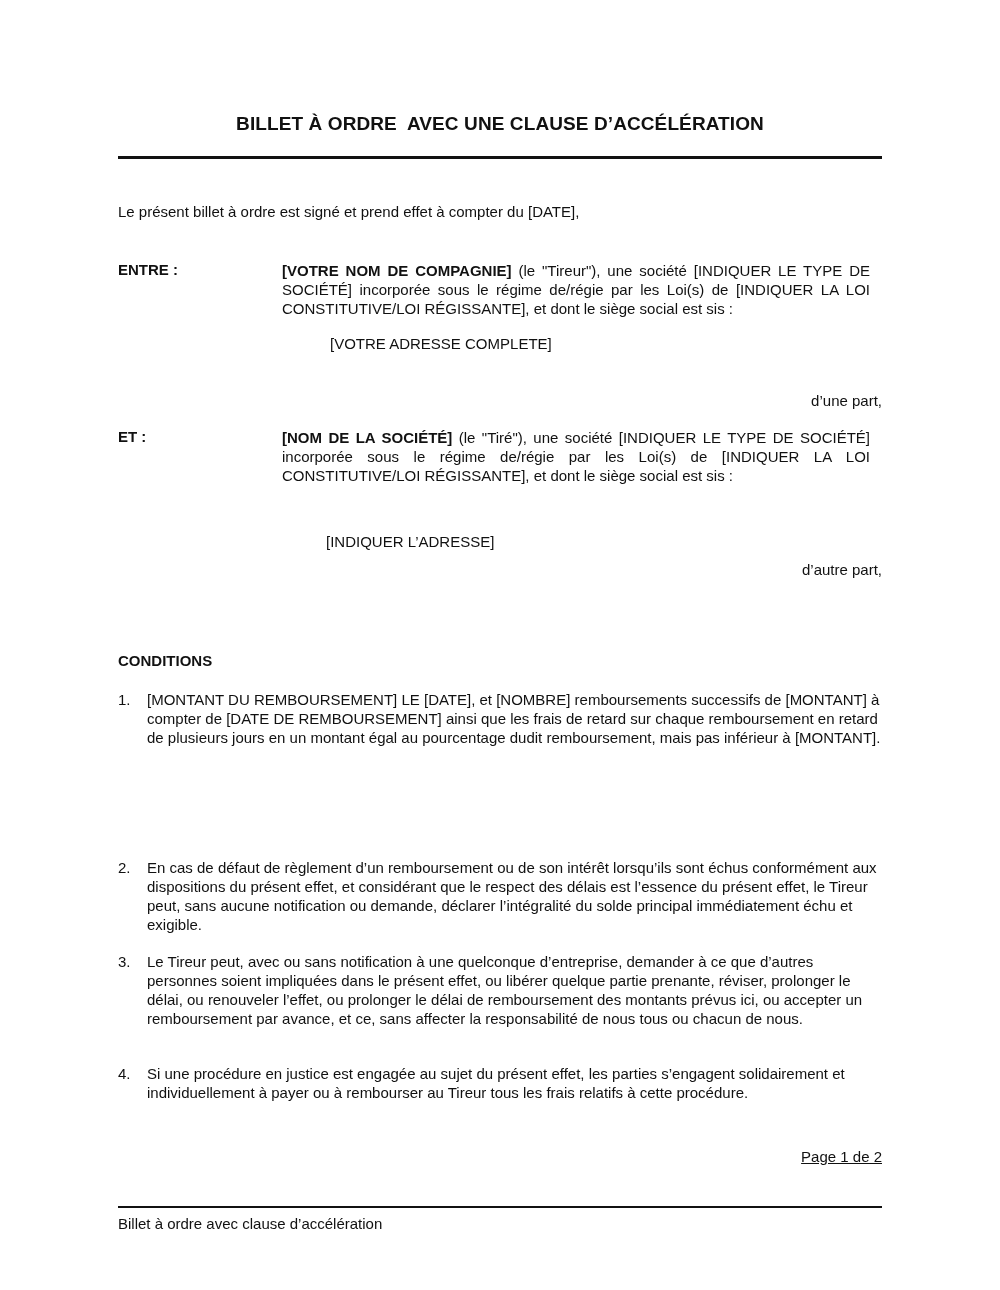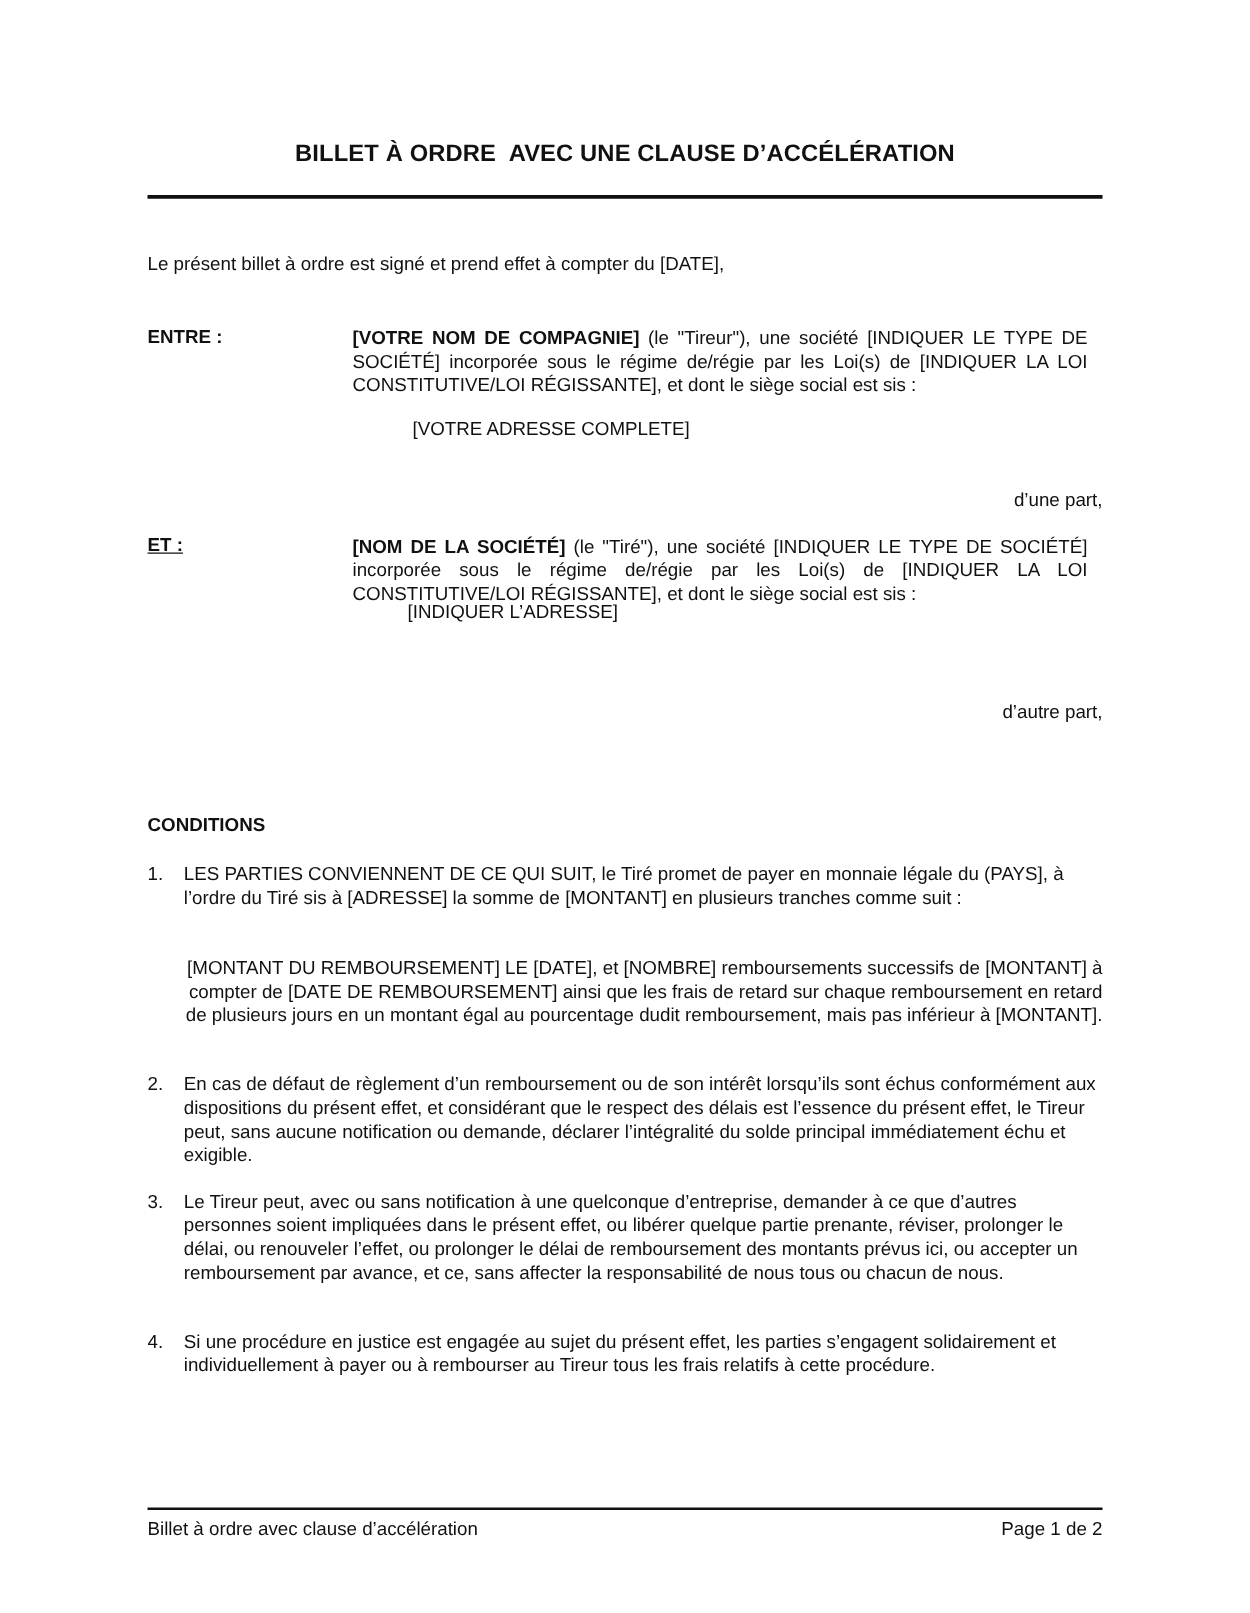--- a/index.html
+++ b/index.html
@@ -30,52 +30,51 @@
       position: absolute; left: 0; width: 764px; line-height: 19px;
     }
     .cond .num { position: absolute; left: 0; top: 0; }
     .cond .txt { position: absolute; left: 29px; width: 735px; }
     .cond .txt p { margin: 0; }
     .cond .txt p + p { margin-top: 37px; text-align: right; }
     .footer-rule {
       position: absolute; top: 1206px; left: 0; width: 764px; border-top: 2px solid #111;
     }
     .footer-left { position: absolute; top: 1215px; left: 0; }
-    .footer-right { position: absolute; top: 1215px; right: 0; }
+    .footer-right { position: absolute; top: 1148px; right: 0; text-decoration: underline; }
   </style>
 </head>
 <body>
 
 <div class="page">
 
   <div class="title">BILLET À ORDRE  AVEC UNE CLAUSE D’ACCÉLÉRATION</div>
   <div class="title-rule"></div>
 
   <div class="intro">Le présent billet à ordre est signé et prend effet à compter du [DATE],</div>
 
   <div class="party-label" style="top:261px;">ENTRE :</div>
   <div class="party-body" style="top:261px;">
     <b>[VOTRE NOM DE COMPAGNIE]</b><span> (le "Tireur"), une société [INDIQUER LE TYPE DE SOCIÉTÉ] incorporée sous le régime de/régie par les Loi(s) de [INDIQUER LA LOI CONSTITUTIVE/LOI RÉGISSANTE], et dont le siège social est sis :</span>
   </div>
   <div class="addr" style="top:334px; left:176px;">[VOTRE ADRESSE COMPLETE]</div>
   <div class="part" style="top:391px;">d’une part,</div>
 
-  <div class="party-label" style="top:428px;text-decoration:underline;">ET :</div>
+  <div class="party-label" style="top:428px;">ET :</div>
   <div class="party-body" style="top:428px;">
     <b>[NOM DE LA SOCIÉTÉ]</b><span> (le "Tiré"), une société [INDIQUER LE TYPE DE SOCIÉTÉ] incorporée sous le régime de/régie par les Loi(s) de [INDIQUER LA LOI CONSTITUTIVE/LOI RÉGISSANTE], et dont le siège social est sis :</span>
   </div>
-  <div class="addr" style="top:480px; left:172px;">[INDIQUER L’ADRESSE]</div>
+  <div class="addr" style="top:532px; left:172px;">[INDIQUER L’ADRESSE]</div>
   <div class="part" style="top:560px;">d’autre part,</div>
 
   <div class="section-head">CONDITIONS</div>
 
   <div class="cond" style="top:690px;">
     <span class="num">1.</span>
     <div class="txt">
-      <p>LES PARTIES CONVIENNENT DE CE QUI SUIT, le Tiré promet de payer en monnaie légale du (PAYS], à l’ordre du Tiré sis à [ADRESSE] la somme de [MONTANT] en plusieurs tranches comme suit :</p>
       <p>[MONTANT DU REMBOURSEMENT] LE [DATE], et [NOMBRE] remboursements successifs de [MONTANT] à compter de [DATE DE REMBOURSEMENT] ainsi que les frais de retard sur chaque remboursement en retard de plusieurs jours en un montant égal au pourcentage dudit remboursement, mais pas inférieur à [MONTANT].</p>
     </div>
   </div>
 
   <div class="cond" style="top:858px;">
     <span class="num">2.</span>
     <div class="txt">
       <p>En cas de défaut de règlement d’un remboursement ou de son intérêt lorsqu’ils sont échus conformément aux dispositions du présent effet, et considérant que le respect des délais est l’essence du présent effet, le Tireur peut, sans aucune notification ou demande, déclarer l’intégralité du solde principal immédiatement échu et exigible.</p>
     </div>
   </div>

